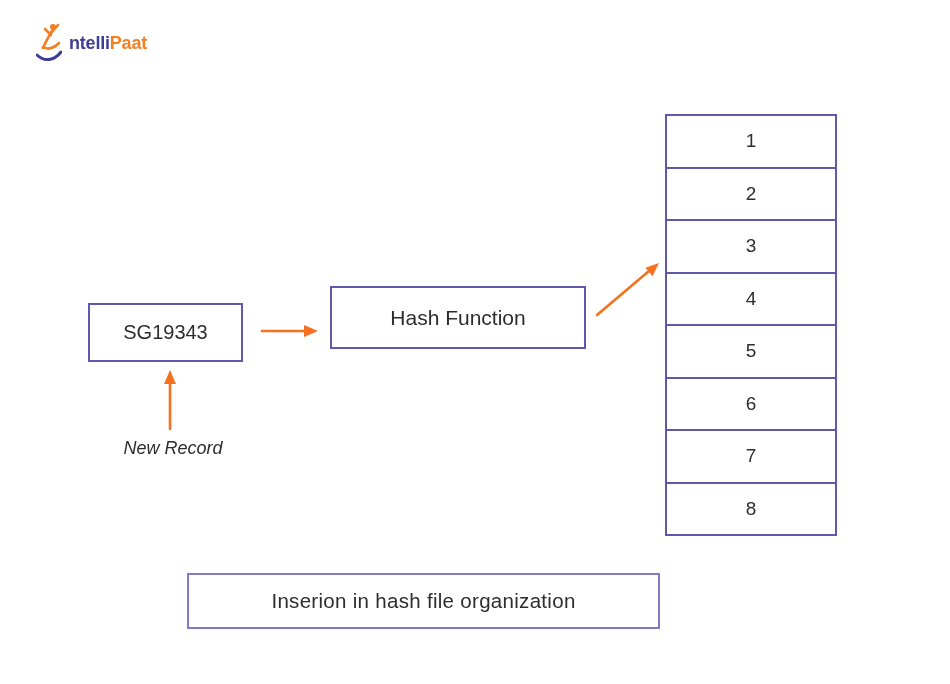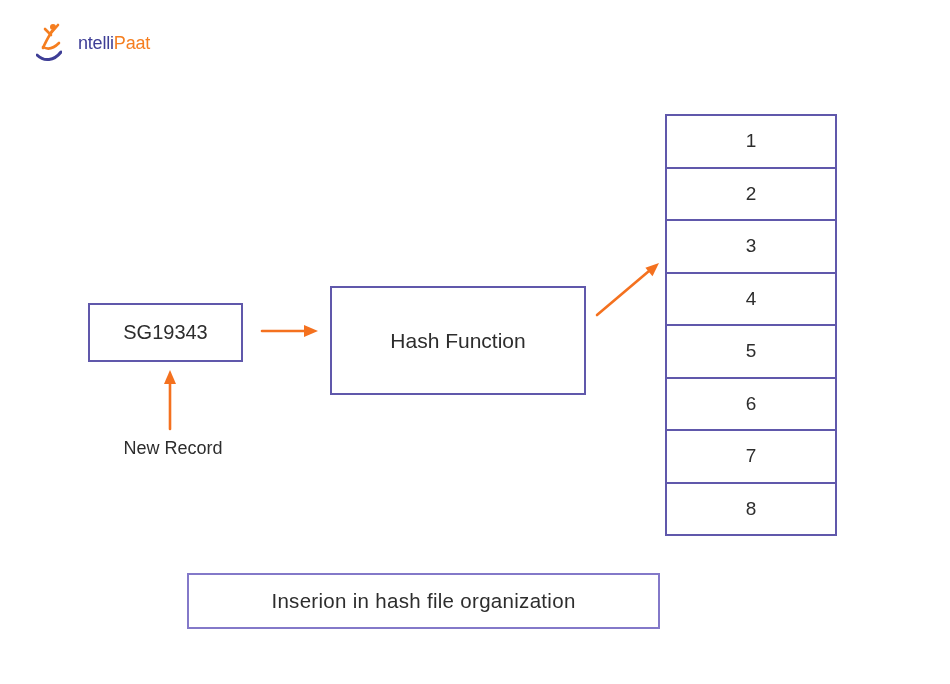--- a/index.html
+++ b/index.html
@@ -24,40 +24,40 @@
   
   .logo {
     position: absolute;
     left: 36px;
     top: 22px;
     display: flex;
     align-items: flex-start;
   }
   .logo-figure { width: 26px; height: 42px; }
   .logo-text {
-    margin-left: 16px;
+    margin-left: 7px;
     margin-top: 11px;
     font-size: 18px;
-    font-weight: 400;
+    font-weight: 700;
     letter-spacing: -0.2px;
     white-space: nowrap;
   }
   .logo-text .n { color: var(--logo-blue); }
   .logo-text .p { color: var(--logo-orange); }
   
   .box {
     position: absolute;
     border: 2px solid var(--box-border);
     background: #ffffff;
     display: flex;
     align-items: center;
     justify-content: center;
   }
   .sg-box    { left: 88px;  top: 303px; width: 155px; height: 59px; font-size: 20px; }
-  .hash-box  { left: 330px; top: 286px; width: 256px; height: 109px; font-size: 21px; }
+  .hash-box  { left: 330px; top: 286px; width: 256px; height: 63px; font-size: 21px; }
   .caption-box {
     left: 187px; top: 573px; width: 473px; height: 56px;
     font-size: 20.5px;
     border-color: var(--caption-border);
     letter-spacing: 0.3px;
   }
   
   .hash-table {
     position: absolute;
     left: 665px;
@@ -79,20 +79,21 @@
   }
   .slot:last-child { border-bottom: none; }
   
   .new-record-label {
     position: absolute;
     left: 108px;
     top: 438px;
     width: 130px;
     text-align: center;
     font-size: 18px;
+    font-style: italic;
   }
   
   .arrows {
     position: absolute;
     left: 0; top: 0;
     width: 950px; height: 684px;
     pointer-events: none;
   }
   .arrow-line { stroke: var(--arrow); stroke-width: 2.6; stroke-linecap: round; fill: none; }
   .arrow-head { fill: var(--arrow); stroke: none; }

